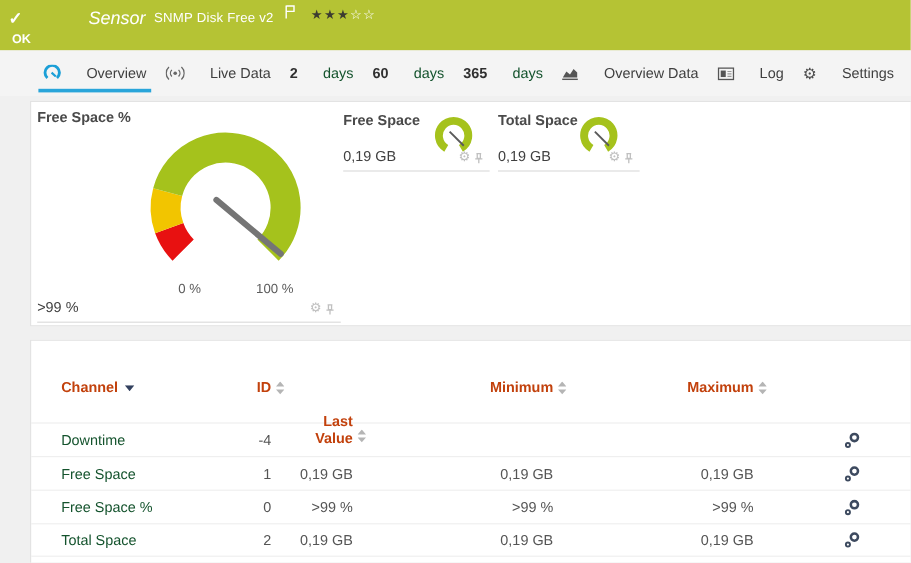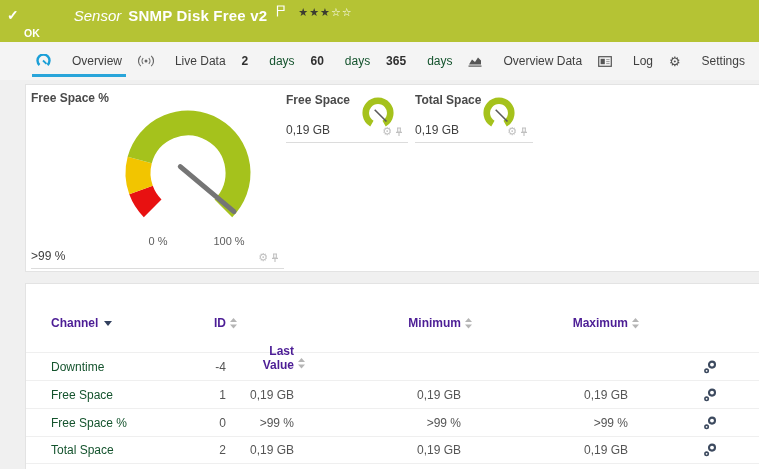--- a/index.html
+++ b/index.html
@@ -13,26 +13,26 @@
   }
 
   
   .topbar {
     position: absolute; top:0; left:0; right:0; height:42px;
     background: #b5c334; color:#fff; padding: 5px 8px 0 7px;
   }
   .topbar-line1 { display:flex; align-items:center; gap:7px; height:20px; }
   .check { font-size:14px; font-weight:bold; line-height:1; }
   .sensor-type { font-style: italic; font-size:15px;margin-left:48px; }
-  .sensor-title { font-size:15px; font-weight:bold; letter-spacing:.2px; }
+  .sensor-title { font-size:11px; font-weight:normal; letter-spacing:.2px; }
   .flag { margin-left:2px; margin-top:-6px; }
   .stars { font-size:11px; margin-left:5px; margin-top:-5px; letter-spacing:1px; }
   .stars .filled { color:#3c3c30; }
   .stars .empty  { color:#ffffff; }
-  .status-ok { margin-left:17px; font-size:10.5px; font-weight:bold; margin-top:2px; }
+  .status-ok { margin-left:3px; font-size:10.5px; font-weight:bold; margin-top:2px; }
 
   
   .tabbar {
     position:absolute; top:42px; left:0; right:0; height:38px;
     background:#f4f4f4;
     display:flex; justify-content:space-between; align-items:stretch;
     padding: 0 14px 0 36px;
   }
   .tab { display:flex; align-items:center; gap:21px; font-size:12px; color:#3f3f3f; position:relative; cursor:pointer; }
   .tab .num { font-weight:bold; color:#2f2f2f; }
@@ -68,21 +68,21 @@
   .widget-fs .gauge-small { right:14px; }
   .widget-ts .gauge-small { right:18px; }
 
   
   .tbl { padding-top:32px; font-size:12px; }
   .trow, .thead {
     display:grid;
     grid-template-columns: 115px 60px 68px 167px 167px 1fr;
     padding-left:25px;
   }
-  .thead { color:#4c1d95; font-weight:bold; height:36px; align-items:start; line-height:14px; }
+  .thead { color:#c2410c; font-weight:bold; height:36px; align-items:start; line-height:14px; }
   .thead .cell { display:flex; justify-content:flex-end; align-items:flex-start; }
   .thead .cell.ch { justify-content:flex-start; align-items:center; }
   .thead .hdr-text { text-align:right; }
   .thead .wrapcol .hdr-text { display:inline-block; width:40px;margin-top:28px; }
   .sort-icon { margin-left:4px; margin-top:2px; margin-right:-11px; flex:0 0 auto; }
   .wrapcol .sort-icon { align-self:flex-end; margin-bottom:3px; }
   .caret-down { margin-left:6px; }
 
   .trow { height:28px; align-items:center; border-top:1px solid #efefef; color:#555; }
   .trow:last-child { border-bottom:1px solid #efefef; }

